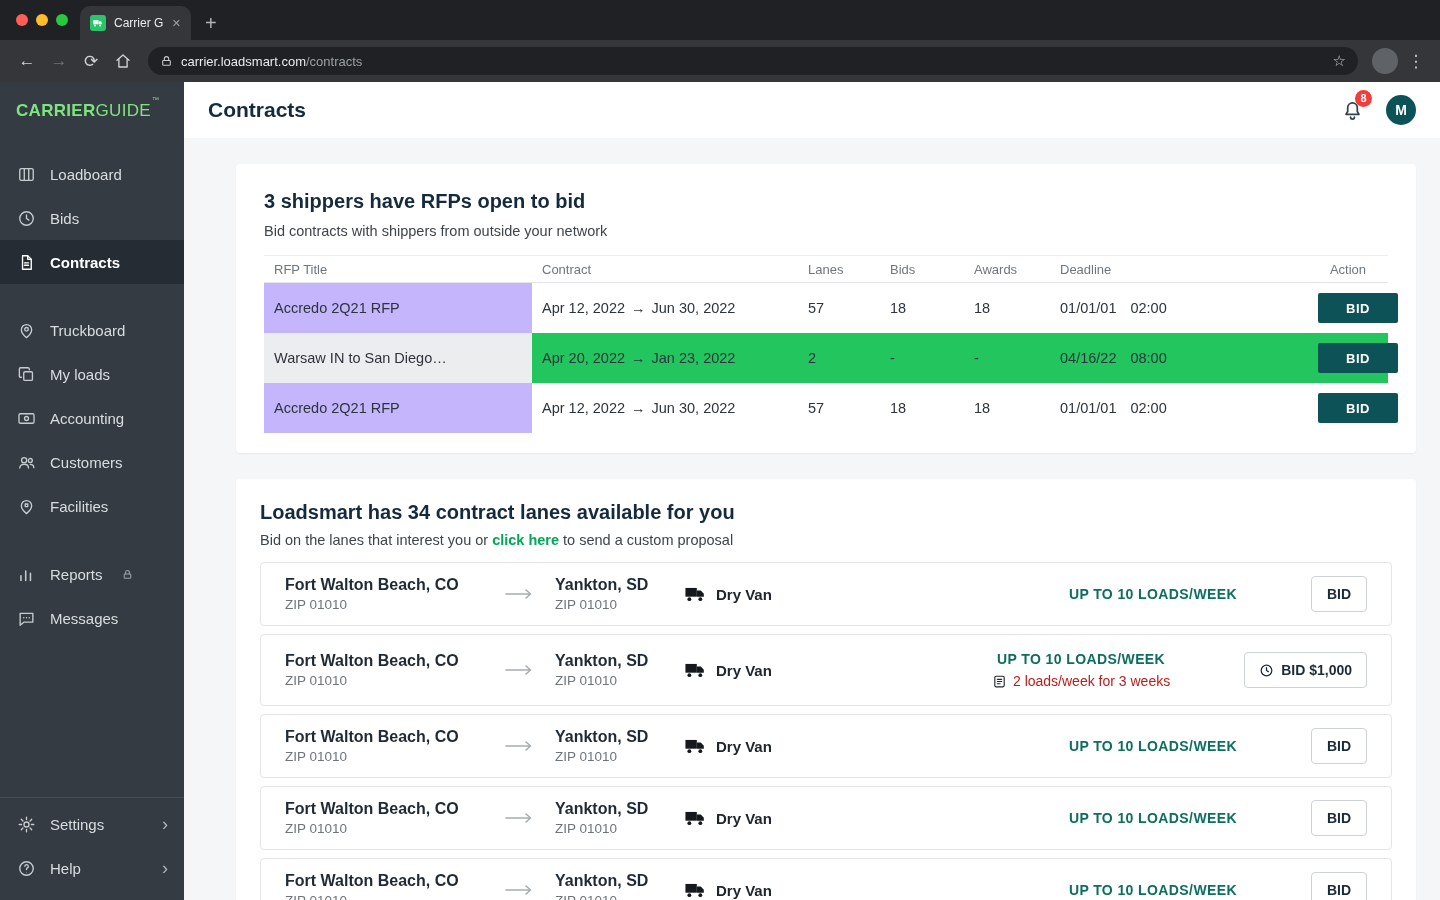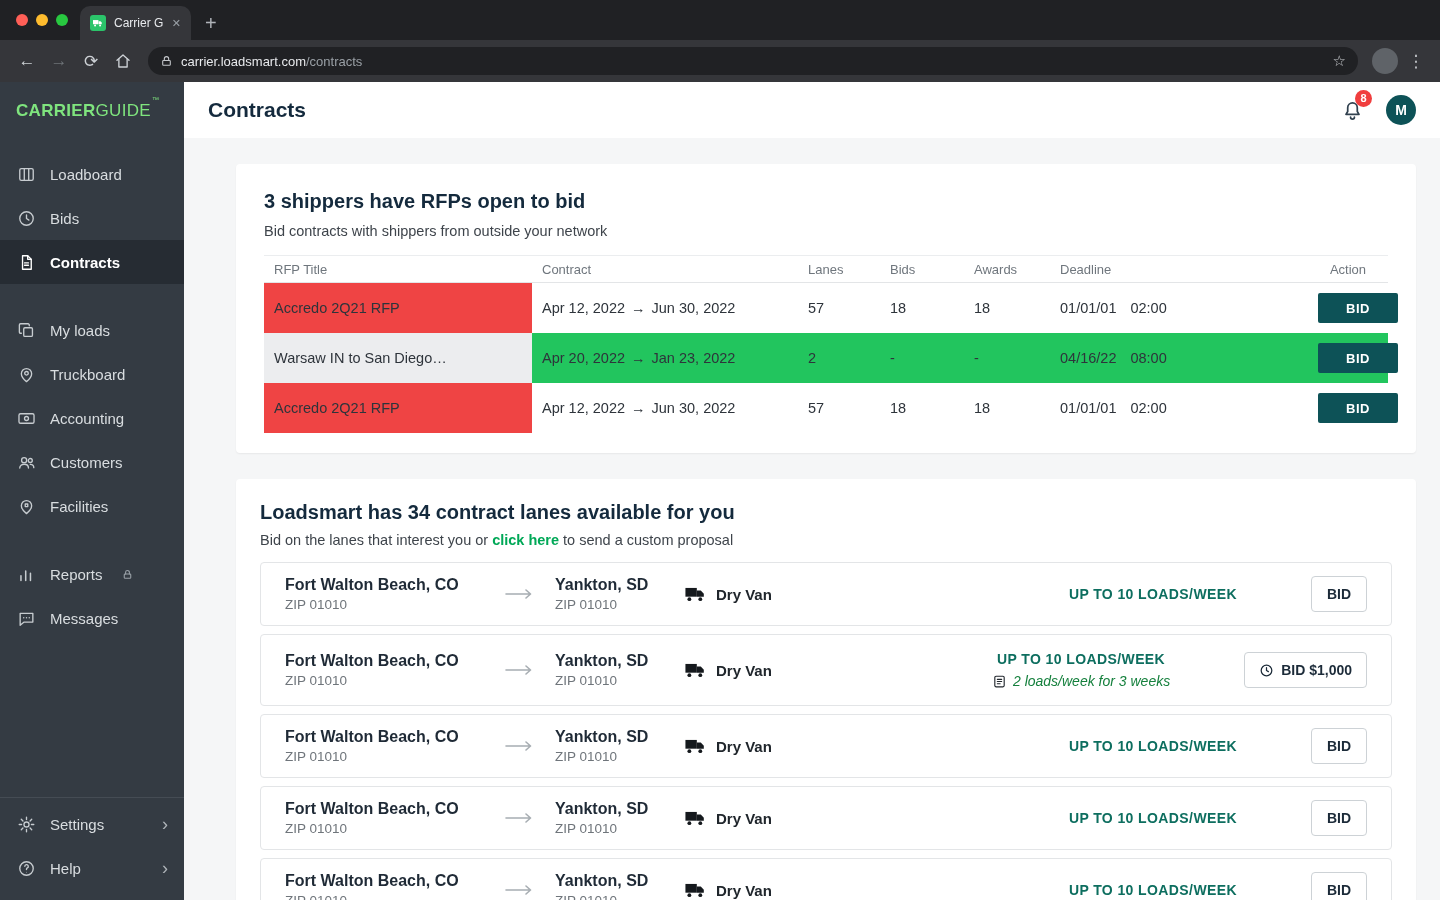--- a/index.html
+++ b/index.html
@@ -63,42 +63,42 @@
   .card-title { font-size:20px; font-weight:700; color:#142A3D; }
   .card-sub { font-size:14.5px; color:#3E444B; margin-top:10px; }
 
   .rfp-table { margin-top:16px; }
   .t-head, .t-row { display:grid; grid-template-columns:268px 266px 82px 84px 86px 258px 1fr; align-items:center; }
   .t-head { height:28px; border-top:1px solid #EBEDEF; border-bottom:1px solid #E3E5E7; }
   .hcell { font-size:13px; color:#6F767D; padding:0 10px; }
   .hcell.action { text-align:center; }
   .t-row { height:50px; font-size:14.5px; color:#2E343B; }
   .t-row .cell { padding:0 10px; height:100%; display:flex; align-items:center; }
-  .cell.first { background:#ef4444; }
+  .cell.first { background:#c4b5fd; }
   .t-row.hl { background:#22c55e; }
   .t-row.hl .cell.first { background:#ECEDEF; }
   .darrow { margin:0 6px; color:#2E343B; }
   .dl-time { margin-left:14px; }
   .cell.action { justify-content:center; }
   .bid-solid { width:80px; height:30px; background:#0D5257; color:#fff; font-weight:700; font-size:13px; letter-spacing:.6px; border:none; border-radius:2px; cursor:pointer; font-family:inherit; }
 
   .lanes-card { padding:22px 24px 24px; }
   .lanes-sub { font-size:14.5px; color:#3E444B; margin-top:8px; }
   .link { color:#00A857; font-weight:700; cursor:pointer; margin:0 4px; }
   .lane-list { margin-top:14px; display:flex; flex-direction:column; gap:8px; }
   .lane { border:1px solid #E3E5E7; border-radius:4px; display:flex; align-items:center; padding:12px 24px; min-height:64px; background:#fff; }
   .lane .origin { width:220px; }
   .lane .dest { width:130px; }
   .city { font-size:16px; font-weight:700; color:#1F2A36; white-space:nowrap; }
   .zip { font-size:13.5px; color:#6F757B; margin-top:3px; }
   .route-arrow { width:50px; display:flex; align-items:center; color:#A7ADB2; }
   .equip { display:flex; align-items:center; gap:10px; font-size:15px; font-weight:600; color:#20262C; width:160px; }
   .capacity { margin-left:auto; margin-right:74px; text-align:center; }
   .cap-main { font-size:14px; font-weight:700; color:#0D6E5F; letter-spacing:.4px; }
-  .cap-note { margin-top:6px; font-size:14px; color:#15803d; display:flex; align-items:center; justify-content:center; gap:6px;font-style:italic; }
+  .cap-note { margin-top:6px; font-size:14px; color:#b91c1c; display:flex; align-items:center; justify-content:center; gap:6px; }
   .bid-outline { height:36px; min-width:56px; background:#fff; border:1px solid #CDD2D6; border-radius:4px; font-size:14px; font-weight:700; color:#1C2B39; display:flex; align-items:center; justify-content:center; gap:7px; padding:0 14px; cursor:pointer; font-family:inherit; }
 </style>
 </head>
 <body>
 
 <div class="screen">
 
   <div class="tabstrip">
     <div class="lights">
       <span class="light red"></span>
@@ -176,34 +176,34 @@
                 <path d="M13.5 3.5V8H18"></path>
                 <path d="M9.5 12.5h5M9.5 15.5h5"></path>
               </svg>
             </span>
           <span>Contracts</span>
         </a>
         <div class="nav-gap"></div>
         <a class="nav-item">
           <span class="nicon">
               <svg width="19" height="19" viewBox="0 0 24 24" fill="none" stroke="currentColor" stroke-width="1.7" stroke-linecap="round" stroke-linejoin="round">
+                <path d="M12 21s-6.5-5.2-6.5-10a6.5 6.5 0 0 1 13 0c0 4.8-6.5 10-6.5 10z"></path>
+                <circle cx="12" cy="10.5" r="2.3"></circle>
+              </svg>
+            </span>
+          <span>Truckboard</span>
+        </a>
+        <a class="nav-item">
+          <span class="nicon">
+              <svg width="19" height="19" viewBox="0 0 24 24" fill="none" stroke="currentColor" stroke-width="1.7" stroke-linecap="round" stroke-linejoin="round">
                 <rect x="8.5" y="8.5" width="11" height="11" rx="1.5"></rect>
                 <path d="M5.5 15.5h-1A1.5 1.5 0 0 1 3 14V5a1.5 1.5 0 0 1 1.5-1.5H14A1.5 1.5 0 0 1 15.5 5v1"></path>
               </svg>
             </span>
           <span>My loads</span>
-        </a>
-        <a class="nav-item">
-          <span class="nicon">
-              <svg width="19" height="19" viewBox="0 0 24 24" fill="none" stroke="currentColor" stroke-width="1.7" stroke-linecap="round" stroke-linejoin="round">
-                <path d="M12 21s-6.5-5.2-6.5-10a6.5 6.5 0 0 1 13 0c0 4.8-6.5 10-6.5 10z"></path>
-                <circle cx="12" cy="10.5" r="2.3"></circle>
-              </svg>
-            </span>
-          <span>Truckboard</span>
         </a>
         <a class="nav-item">
           <span class="nicon">
               <svg width="19" height="19" viewBox="0 0 24 24" fill="none" stroke="currentColor" stroke-width="1.7" stroke-linecap="round">
                 <rect x="2.5" y="6" width="19" height="12" rx="2"></rect>
                 <circle cx="12" cy="12" r="2.5"></circle>
               </svg>
             </span>
           <span>Accounting</span>
         </a>

